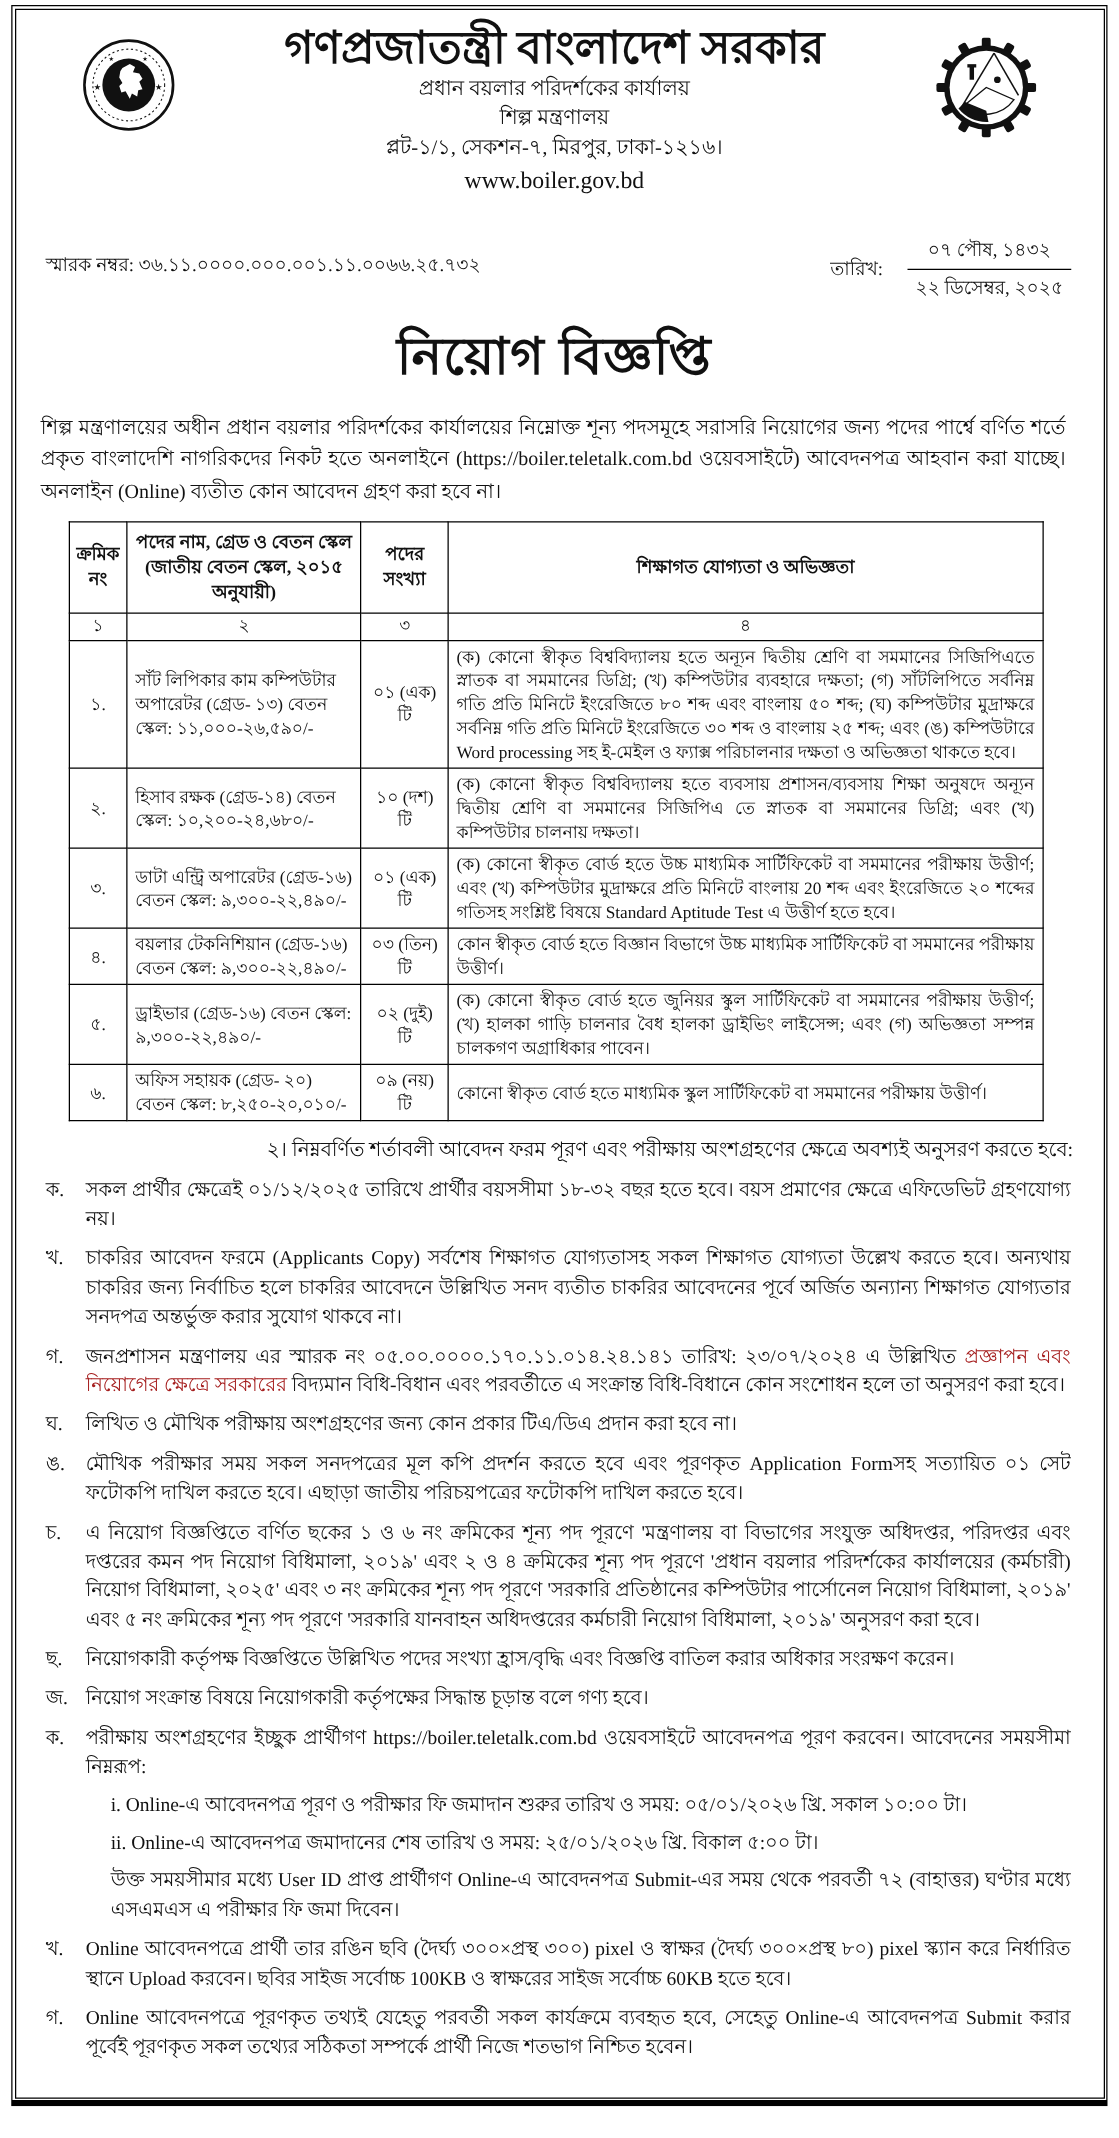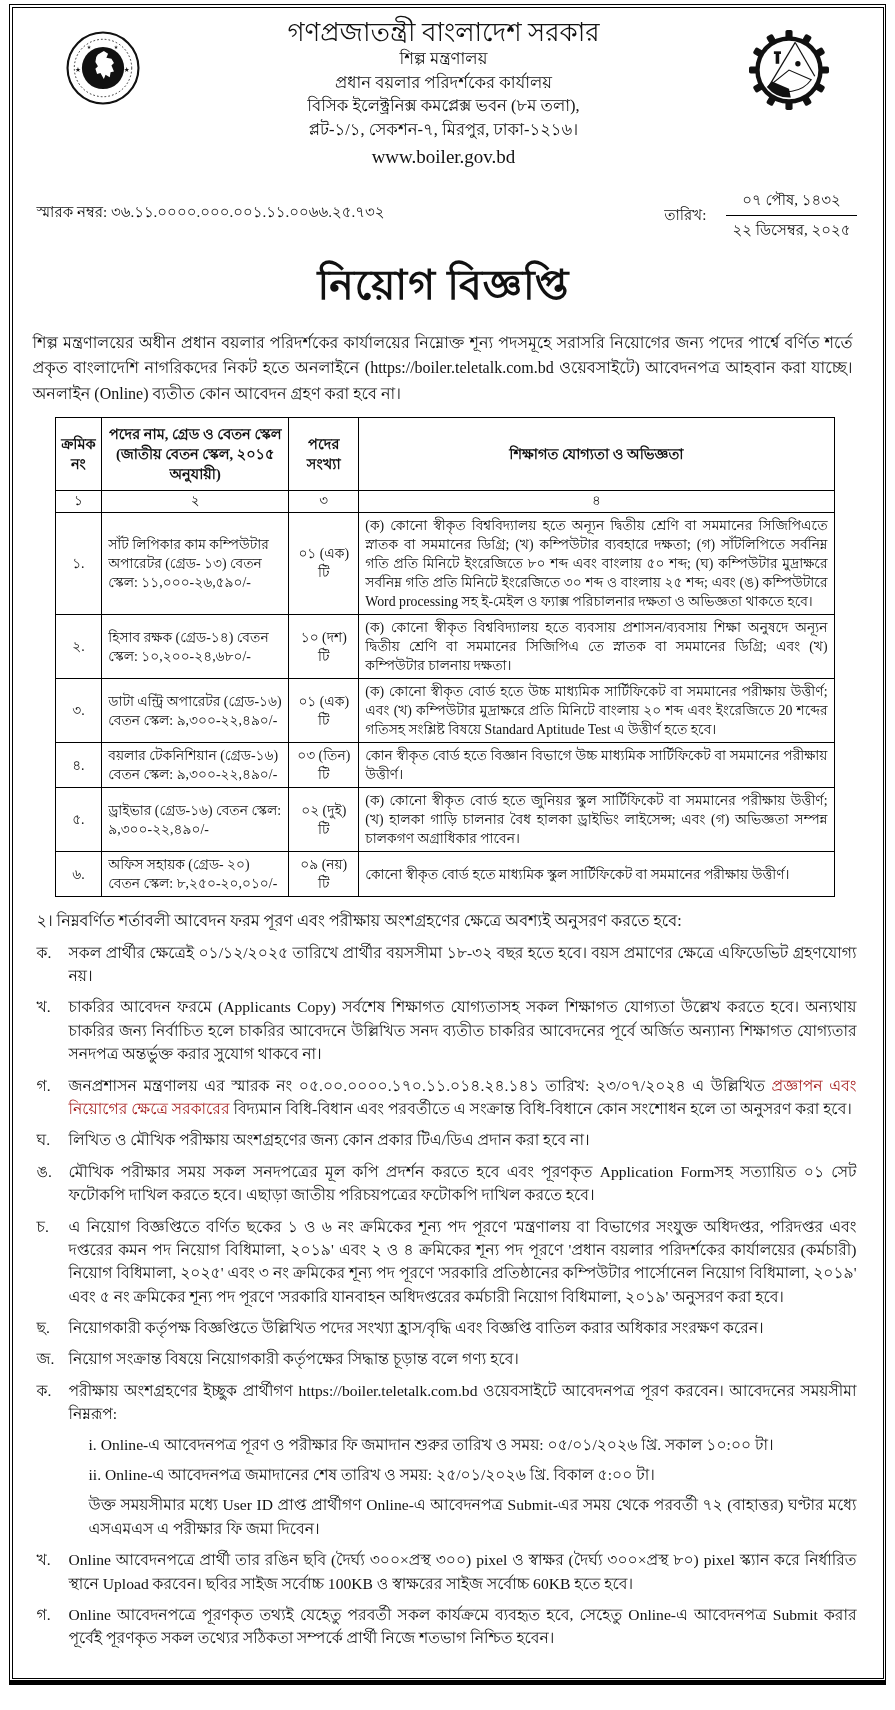--- a/index.html
+++ b/index.html
@@ -4,21 +4,21 @@
 <style>
   html,body{margin:0;padding:0;background:#fff;}
   body{width:895px;font-family:"Liberation Serif","DejaVu Serif",serif;color:#111;}
   .frame{margin:4px 9px 0 9px;border:1.5px solid #000;border-bottom-width:5px;padding:1.5px;}
   .page{border:1px solid #000;height:1672px;overflow:hidden;padding:10px 24px 0 16px;box-sizing:border-box;}
 
   
   .doc-header{position:relative;text-align:center;min-height:168px;}
   .seal{position:absolute;left:36px;top:12px;}
   .emblem{position:absolute;right:30px;top:12px;}
-  .gov-title{font-size:26px;font-weight:normal;line-height:1.15;}
+  .gov-title{font-size:36px;font-weight:bold;line-height:1.15;}
   .head-line{font-size:16.5px;line-height:1.42;}
   .website{font-size:19px;line-height:1.5;margin-top:2px;text-align:center;}
 
   
   .memo-row{display:flex;justify-content:space-between;align-items:flex-start;margin:2px 2px 0 8px;}
   .memo-no{font-size:15px;padding-top:12px;}
   .date-block{font-size:15px;display:flex;align-items:center;}
   .frac{display:inline-block;text-align:center;margin-left:20px;}
   .frac .top{display:block;border-bottom:1.5px solid #000;padding:0 6px 2px 6px;}
   .frac .bot{display:block;padding:2px 6px 0 6px;}
@@ -31,21 +31,21 @@
   
   table.post-table{border-collapse:collapse;width:calc(100% - 50px);margin:4px 24px 12px 26px;font-size:13.8px;}
   table.post-table th,table.post-table td{border:1.5px solid #000;padding:3px 6px;vertical-align:middle;line-height:1.38;}
   table.post-table th{font-weight:bold;text-align:center;font-size:14.5px;padding:6px 4px;}
   td.c-sl,td.c-cnt,tr.colnums td{text-align:center;}
   td.c-post{text-align:left;line-height:1.55;}
   td.c-qual{text-align:left;text-align:justify;margin-left:16px;}
   tr.colnums td{padding:1px 4px;font-size:13.5px;}
 
   
-  .sec-head{font-size:16px;margin:12px 0 6px 8px;line-height:1.45;}
+  .sec-head{font-size:16px;margin:12px 0 6px 8px;line-height:1.45;text-align:right;}
   .sec-head.bold{font-weight:bold;}
   .cond{display:flex;gap:8px;margin:8px 2px 8px 8px;font-size:15.6px;line-height:1.5;}
   .cond .lbl{min-width:24px;flex-shrink:0;}
   .cond .txt{flex:1;text-align:justify;}
   .sub-line{margin:7px 0 0 20px;}
   .red{color:#a51d1d;}
 </style>
 </head>
 <body>
 
@@ -61,23 +61,22 @@
         <path d="M39 29 l7 -4 5 3 -2 5 6 1 3 5 -3 3 3 7 -4 1 -1 6 -5 -3 -2 5 -4 -7 -4 1 -2 -6 3 -3 -3 -5 1 -6 z" fill="#fff"></path>
         <text x="12" y="50" font-size="8" fill="#111">★</text>
         <text x="70" y="50" font-size="8" fill="#111">★</text>
         <text x="26" y="22" font-size="6" fill="#111">★</text>
         <text x="58" y="22" font-size="6" fill="#111">★</text>
       </svg>
     </div>
 
     <div>
       <div class="gov-title">গণপ্রজাতন্ত্রী বাংলাদেশ সরকার</div>
+      <div class="head-line">প্রধান বয়লার পরিদর্শকের কার্যালয়</div>
       <div class="head-line">শিল্প মন্ত্রণালয়</div>
-      <div class="head-line">প্রধান বয়লার পরিদর্শকের কার্যালয়</div>
-      <div class="head-line">বিসিক ইলেক্ট্রনিক্স কমপ্লেক্স ভবন (৮ম তলা),</div>
       <div class="head-line">প্লট-১/১, সেকশন-৭, মিরপুর, ঢাকা-১২১৬।</div>
       <div class="website">www.boiler.gov.bd</div>
     </div>
 
     <div class="emblem">
       <svg width="80" height="80" viewBox="0 0 90 90" aria-hidden="true">
         <g fill="#111">
           <rect x="41" y="0" width="8" height="10" rx="2"></rect>
           <rect x="41" y="0" width="8" height="10" rx="2" transform="rotate(30 45 45)"></rect>
           <rect x="41" y="0" width="8" height="10" rx="2" transform="rotate(60 45 45)"></rect>
@@ -150,21 +149,21 @@
       <tr>
         <td class="c-sl">২.</td>
         <td class="c-post">হিসাব রক্ষক (গ্রেড-১৪) বেতন স্কেল: ১০,২০০-২৪,৬৮০/-</td>
         <td class="c-cnt">১০ (দশ) টি</td>
         <td class="c-qual">(ক) কোনো স্বীকৃত বিশ্ববিদ্যালয় হতে ব্যবসায় প্রশাসন/ব্যবসায় শিক্ষা অনুষদে অন্যূন দ্বিতীয় শ্রেণি বা সমমানের সিজিপিএ তে স্নাতক বা সমমানের ডিগ্রি; এবং (খ) কম্পিউটার চালনায় দক্ষতা।</td>
       </tr>
       <tr>
         <td class="c-sl">৩.</td>
         <td class="c-post">ডাটা এন্ট্রি অপারেটর (গ্রেড-১৬) বেতন স্কেল: ৯,৩০০-২২,৪৯০/-</td>
         <td class="c-cnt">০১ (এক) টি</td>
-        <td class="c-qual">(ক) কোনো স্বীকৃত বোর্ড হতে উচ্চ মাধ্যমিক সার্টিফিকেট বা সমমানের পরীক্ষায় উত্তীর্ণ; এবং (খ) কম্পিউটার মুদ্রাক্ষরে প্রতি মিনিটে বাংলায় ২০ শব্দ এবং ইংরেজিতে 20 শব্দের গতিসহ সংশ্লিষ্ট বিষয়ে Standard Aptitude Test এ উত্তীর্ণ হতে হবে।</td>
+        <td class="c-qual">(ক) কোনো স্বীকৃত বোর্ড হতে উচ্চ মাধ্যমিক সার্টিফিকেট বা সমমানের পরীক্ষায় উত্তীর্ণ; এবং (খ) কম্পিউটার মুদ্রাক্ষরে প্রতি মিনিটে বাংলায় 20 শব্দ এবং ইংরেজিতে ২০ শব্দের গতিসহ সংশ্লিষ্ট বিষয়ে Standard Aptitude Test এ উত্তীর্ণ হতে হবে।</td>
       </tr>
       <tr>
         <td class="c-sl">৪.</td>
         <td class="c-post">বয়লার টেকনিশিয়ান (গ্রেড-১৬) বেতন স্কেল: ৯,৩০০-২২,৪৯০/-</td>
         <td class="c-cnt">০৩ (তিন) টি</td>
         <td class="c-qual">কোন স্বীকৃত বোর্ড হতে বিজ্ঞান বিভাগে উচ্চ মাধ্যমিক সার্টিফিকেট বা সমমানের পরীক্ষায় উত্তীর্ণ।</td>
       </tr>
       <tr>
         <td class="c-sl">৫.</td>
         <td class="c-post">ড্রাইভার (গ্রেড-১৬) বেতন স্কেল: ৯,৩০০-২২,৪৯০/-</td>

